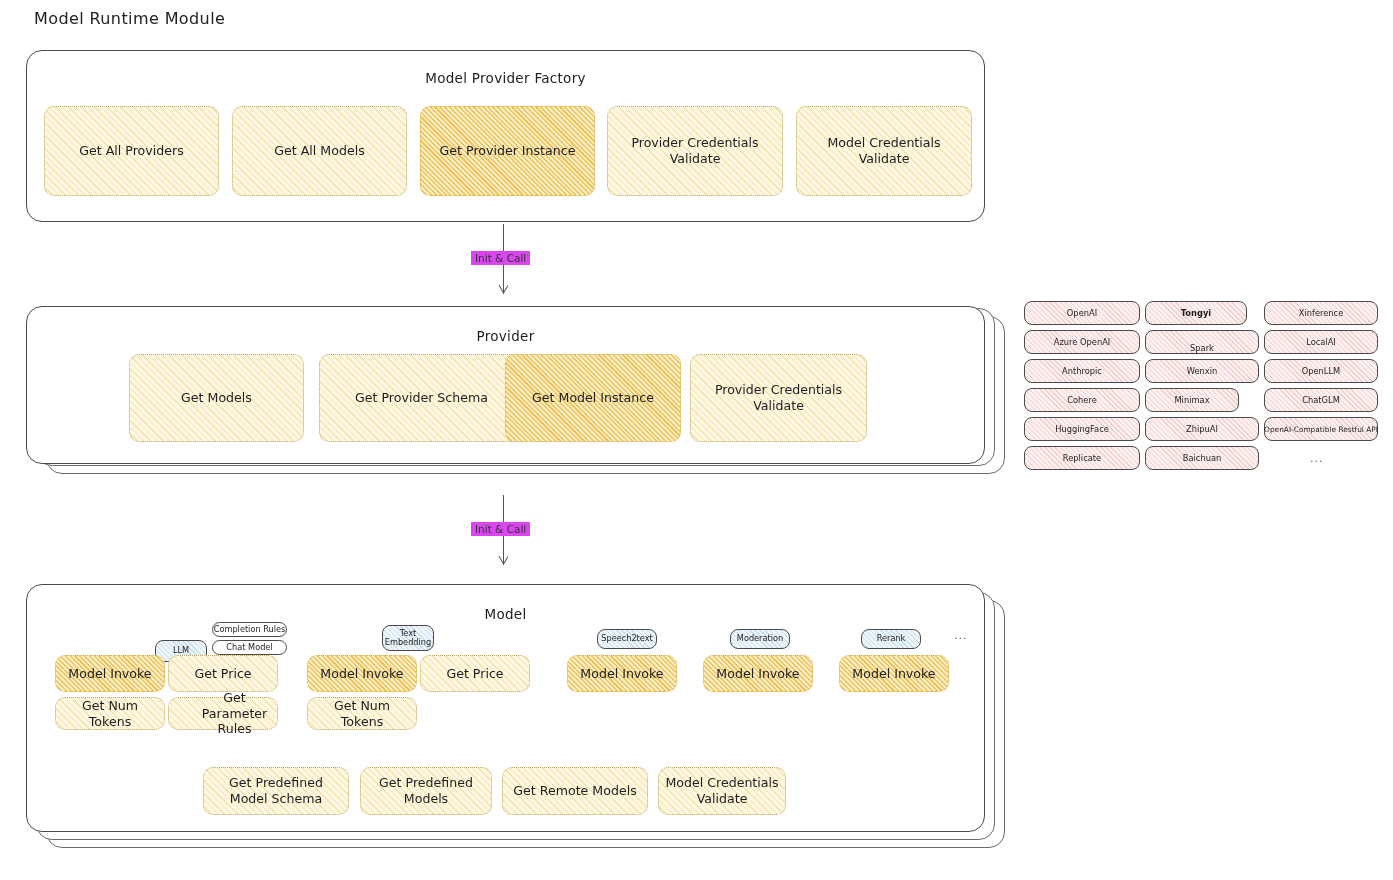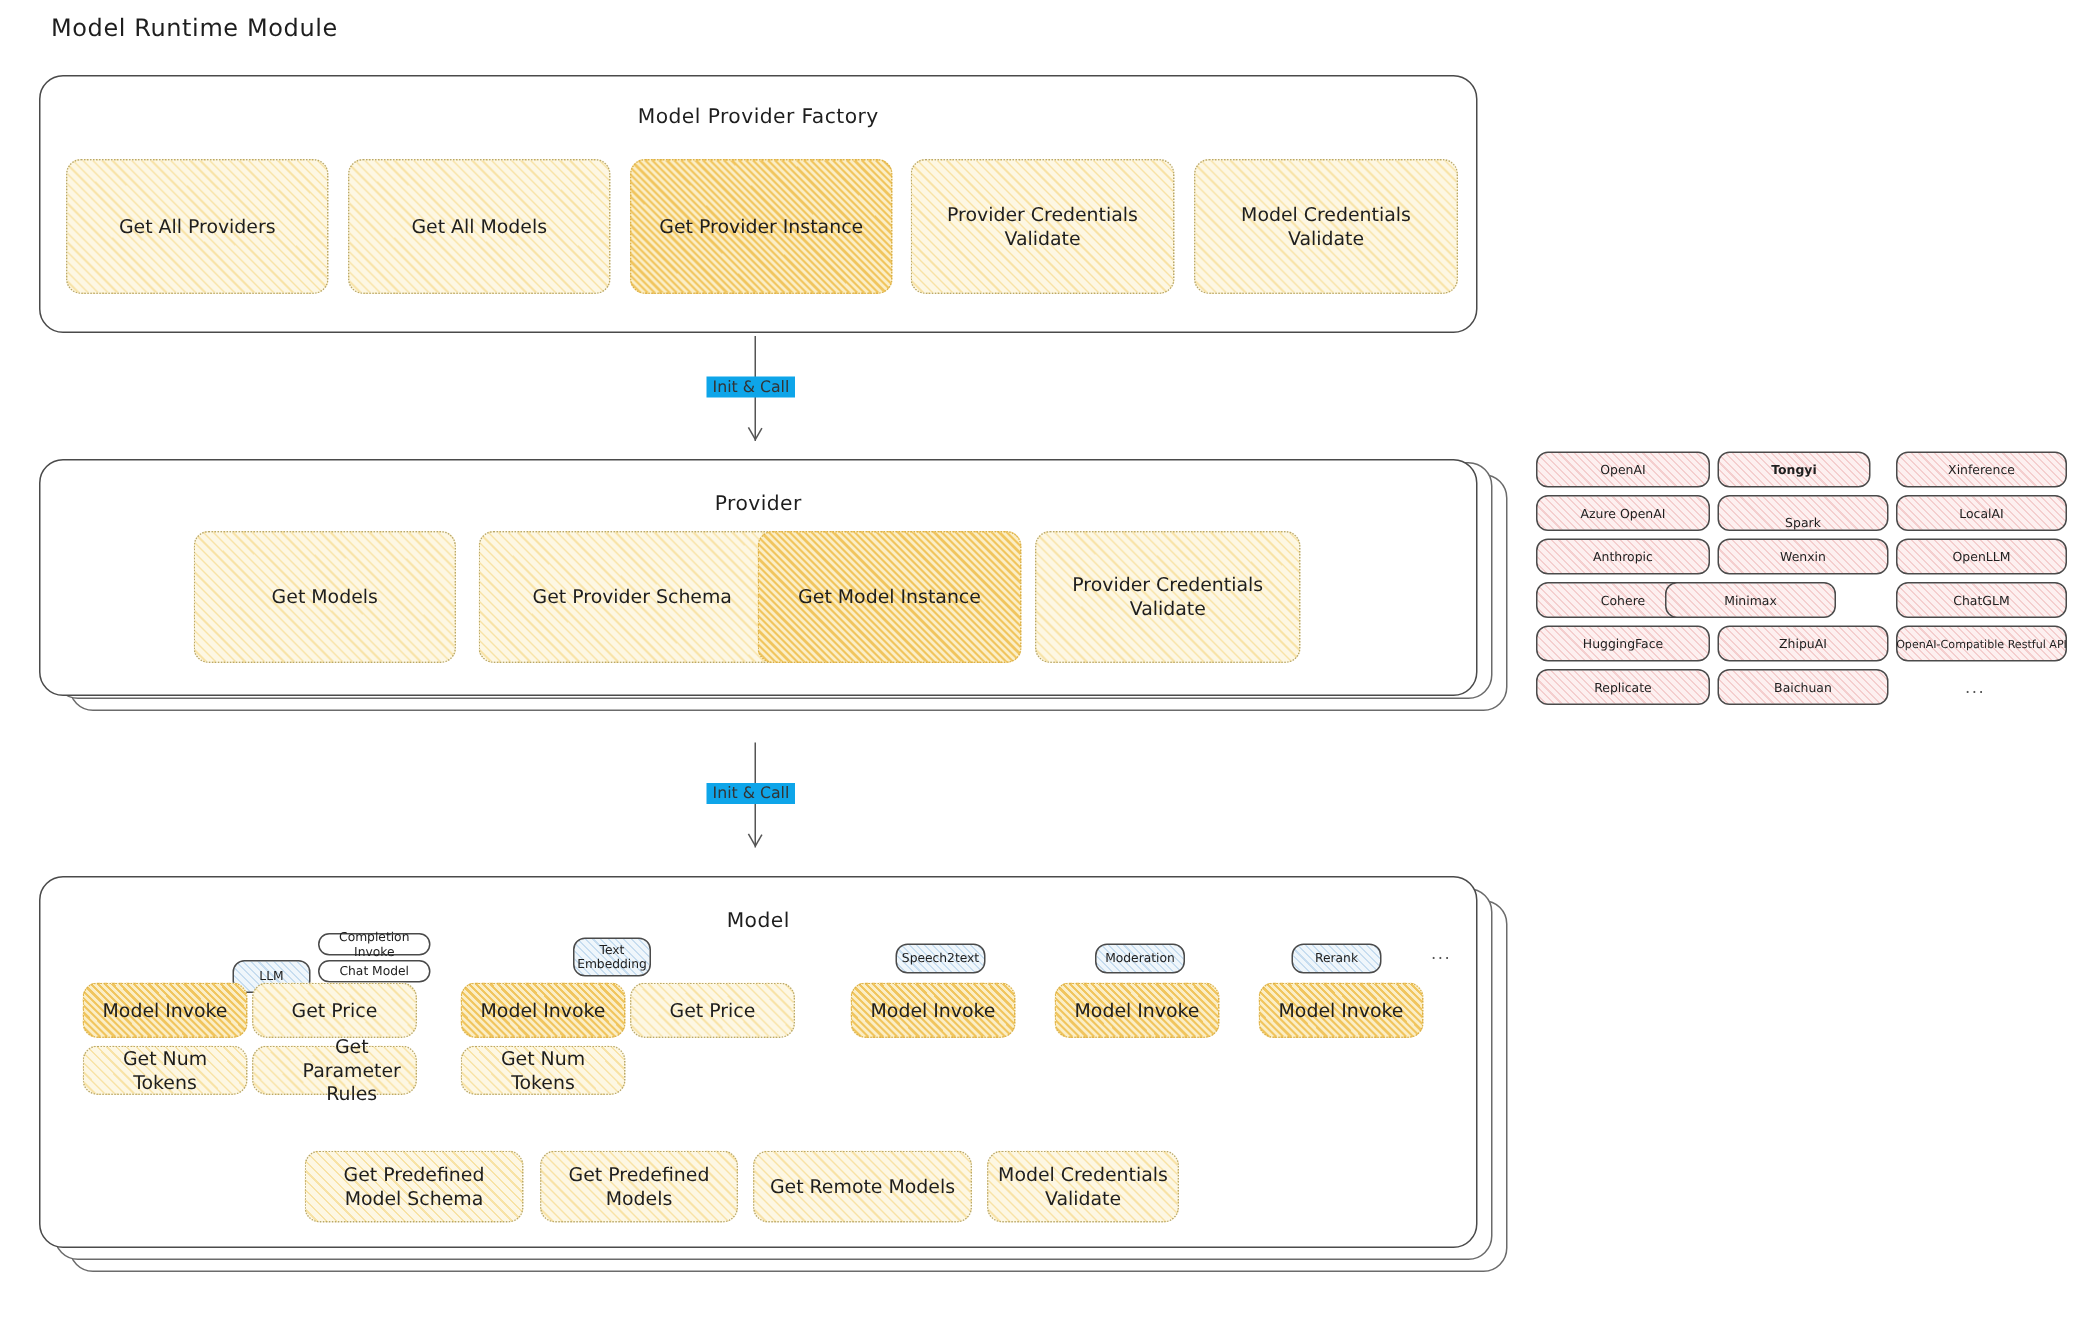--- a/index.html
+++ b/index.html
@@ -86,21 +86,21 @@
   }
   .arrow-head:before,.arrow-head:after{
     content:"";position:absolute;top:0;left:0;
     width:9px;border-top:1.2px solid #555;
   }
   .arrow-head:before{transform-origin:0 0;transform:rotate(-120deg);}
   .arrow-head:after{transform-origin:0 0;transform:rotate(-60deg);}
   .arrow-label{
     position:absolute;
     font-size:10.5px;color:#333;
-    background:#0ea5e9;padding:1px 4px;
+    background:#d946ef;padding:1px 4px;
     white-space:nowrap;
   }
 
   
   .chip{
     position:absolute;
     box-sizing:border-box;
     border:1.1px solid #4a4a4a;
     border-radius:8px;
     display:flex;align-items:center;justify-content:center;
@@ -218,21 +218,21 @@
       </div>
       <div class="chip" style="left: 1145px; top: 301px; width: 102px; height: 24px; font-weight: bold;">
         <span>Tongyi</span>
       </div>
       <div class="chip" style="left: 1145px; top: 330px; width: 114px; height: 24px; align-items: flex-end;">
         <span>Spark</span>
       </div>
       <div class="chip" style="left: 1145px; top: 359px; width: 114px; height: 24px;">
         <span>Wenxin</span>
       </div>
-      <div class="chip" style="left: 1110px; top: 388px; width: 114px; height: 24px;">
+      <div class="chip" style="left: 1145px; top: 388px; width: 94px; height: 24px;">
         <span>Minimax</span>
       </div>
       <div class="chip" style="left: 1145px; top: 417px; width: 114px; height: 24px;">
         <span>ZhipuAI</span>
       </div>
       <div class="chip" style="left: 1145px; top: 446px; width: 114px; height: 24px;">
         <span>Baichuan</span>
       </div>
       <div class="chip" style="left: 1264px; top: 301px; width: 114px; height: 24px;">
         <span>Xinference</span>
@@ -255,21 +255,21 @@
   <div class="arrow-line" style="left:503px;top:495px;height:70px;"></div>
   <div class="arrow-head" style="left:503px;top:564px;"></div>
   <div class="arrow-label" style="left:471px;top:522px;">Init &amp; Call</div>
 
   <div class="stack-layer" style="left:46px;top:600px;width:959px;height:248px;"></div>
   <div class="stack-layer" style="left:36px;top:592px;width:959px;height:248px;"></div>
   <div class="container top" style="left:26px;top:584px;width:959px;height:248px;">
     <div class="container-title" style="top:21px;">Model</div>
     <div id="model-inner">
         <div class="tag blue" style="left: 128px; top: 55px; width: 52px; height: 22px;"><span>LLM</span></div>
-        <div class="tag" style="left: 185px; top: 37px; width: 75px; height: 15px;"><span>Completion Invoke</span></div>
+        <div class="tag" style="left: 185px; top: 37px; width: 75px; height: 15px;"><span>Completion Rules</span></div>
         <div class="tag" style="left: 185px; top: 55px; width: 75px; height: 15px;"><span>Chat Model</span></div>
         <div class="fbox hl" style="left: 28px; top: 70px; width: 110px; height: 37px;">
           <span>Model Invoke</span>
         </div>
         <div class="fbox" style="left: 141px; top: 70px; width: 110px; height: 37px;">
           <span>Get Price</span>
         </div>
         <div class="fbox" style="left: 28px; top: 112px; width: 110px; height: 33px;">
           <span>Get Num Tokens</span>
         </div>

